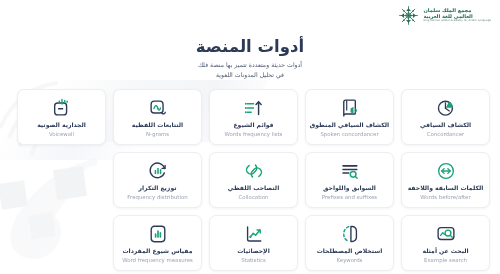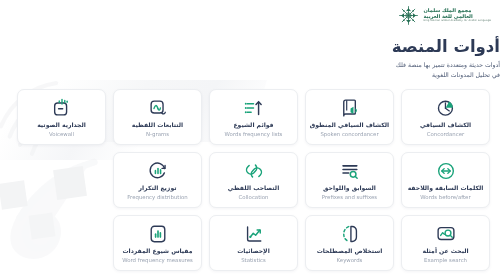--- a/index.html
+++ b/index.html
@@ -125,21 +125,21 @@
   .logo-en {
     font-size: 2.5px;
     color: #5b7a6d;
     white-space: nowrap;
     margin-top: 1px;
     letter-spacing: .1px;
   }
 
   
   .title-block {
-    text-align: right;
+    text-align: center;
     margin-top: 7px;
   }
   .page-title {
     font-size: 16.5px;
     font-weight: 700;
     color: #2d3a56;
     letter-spacing: .2px;
     line-height: 1.15;
   }
   .page-subtitle {

